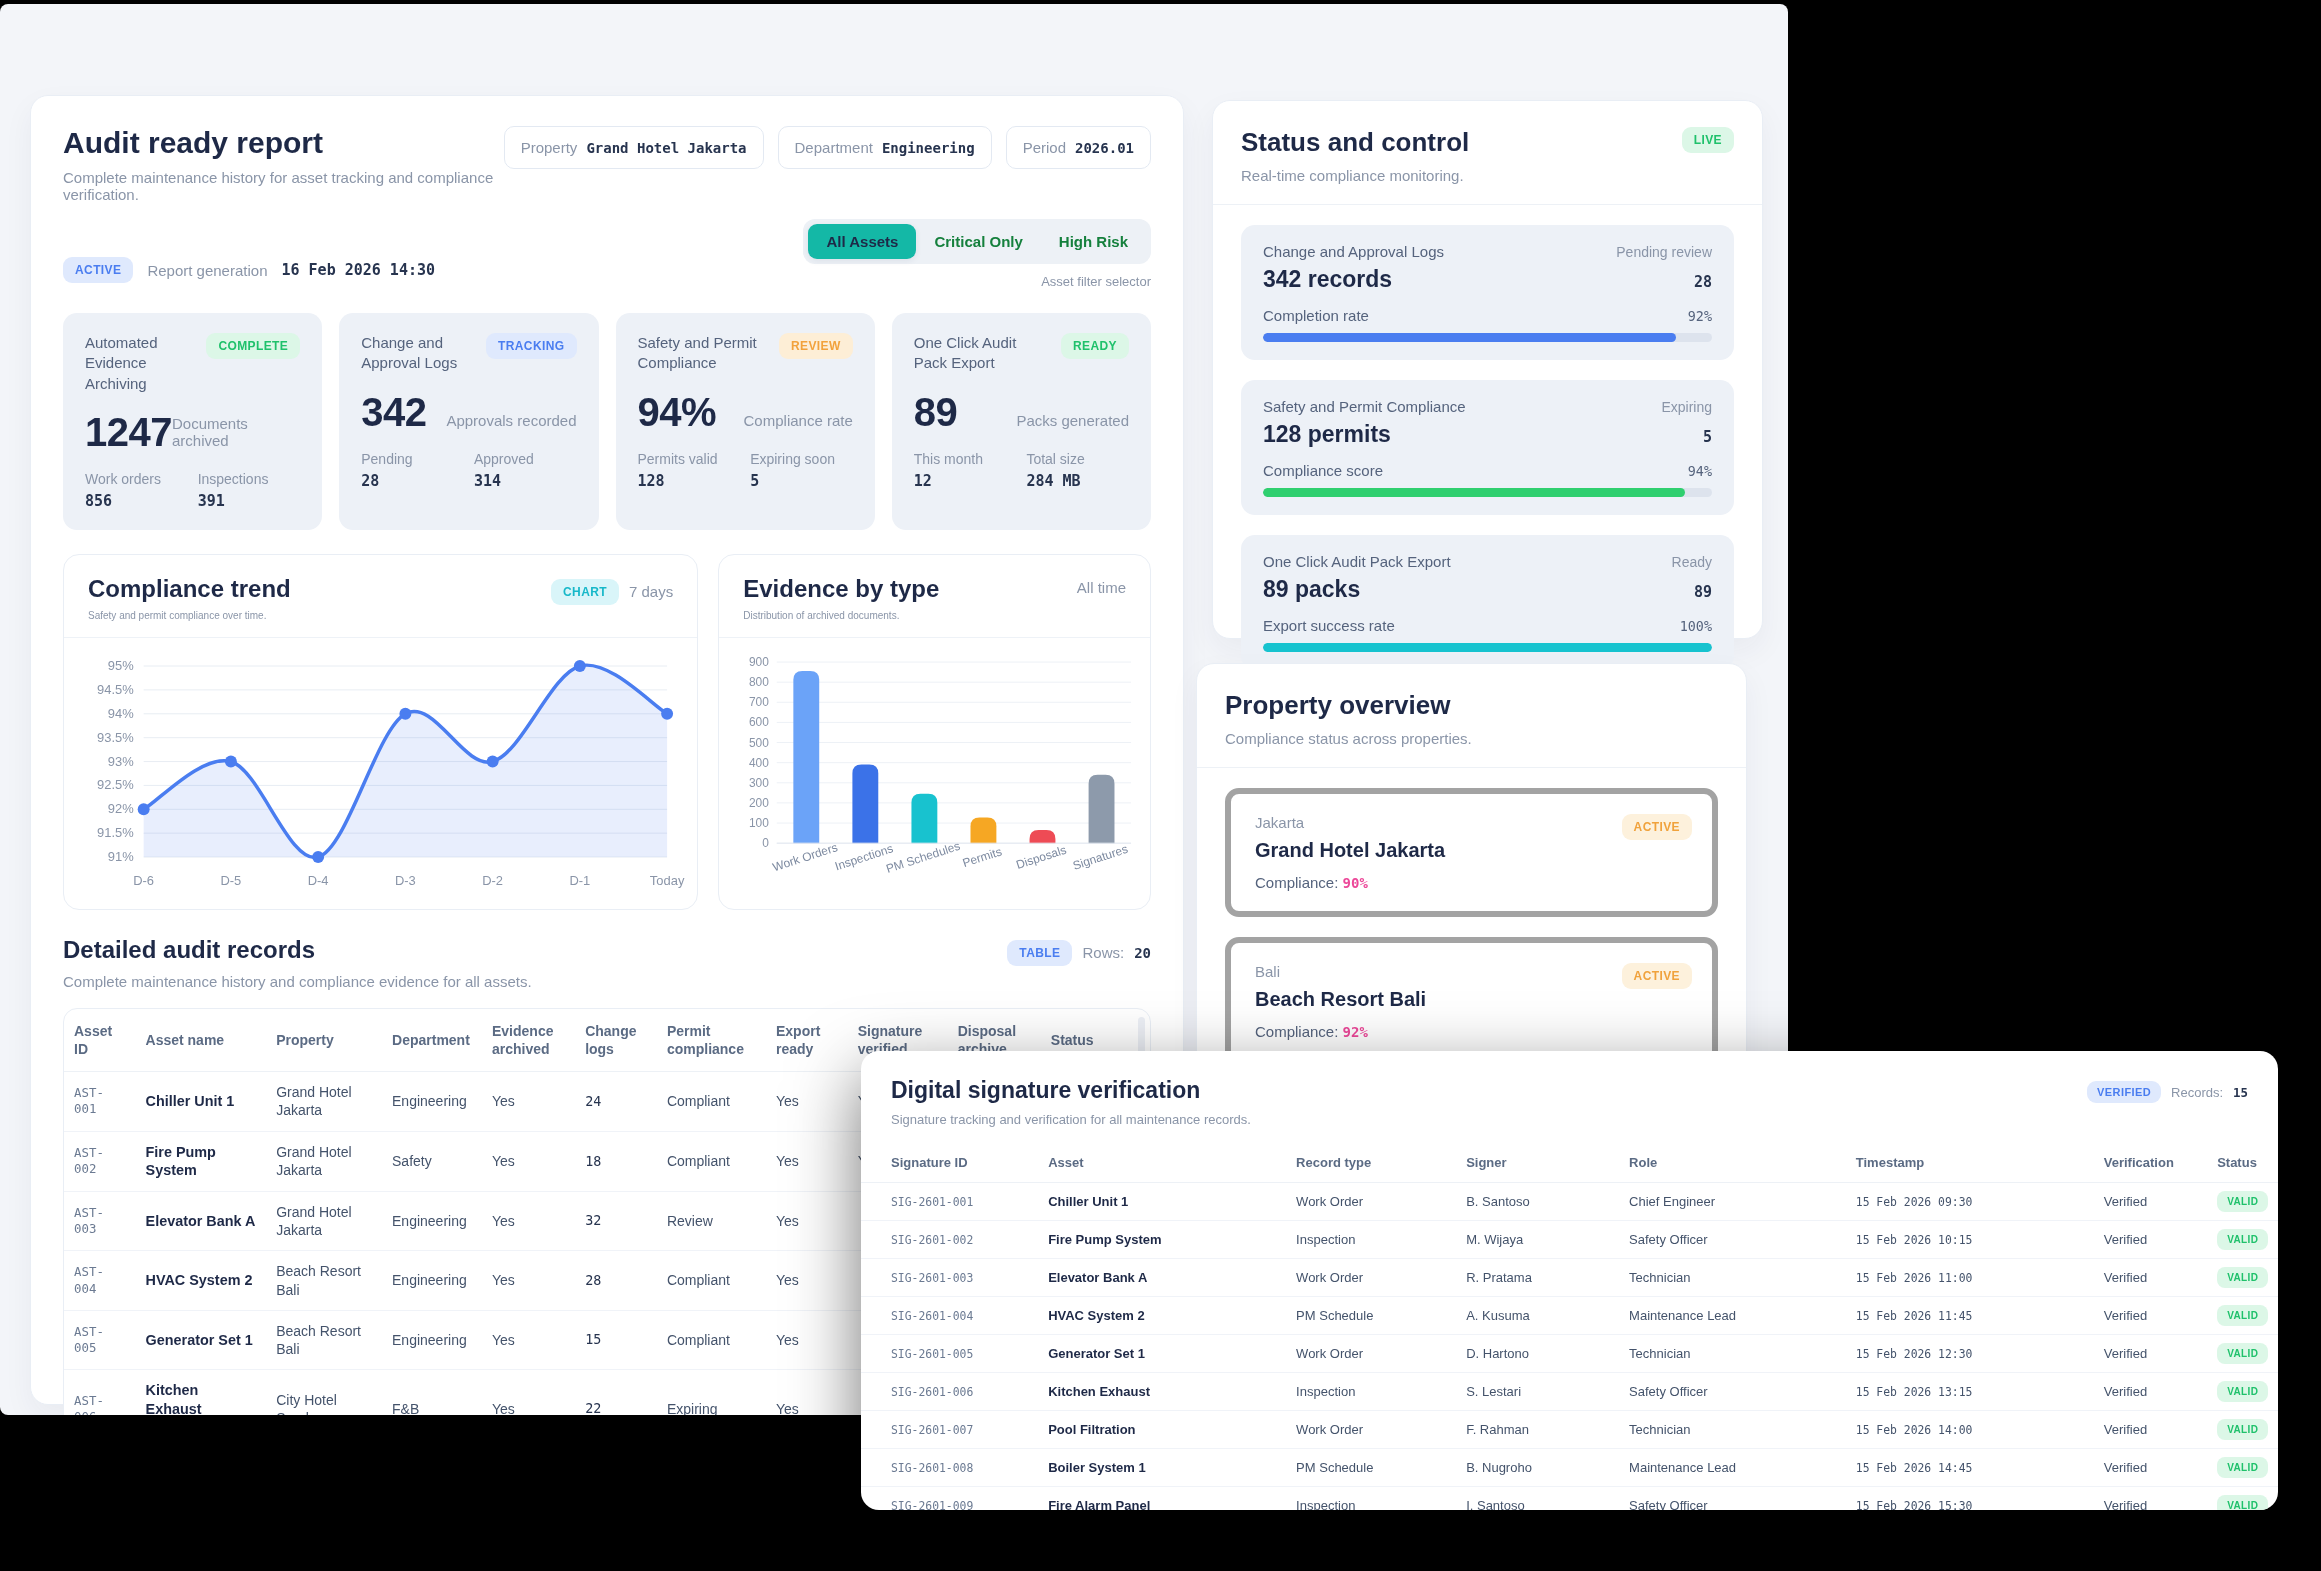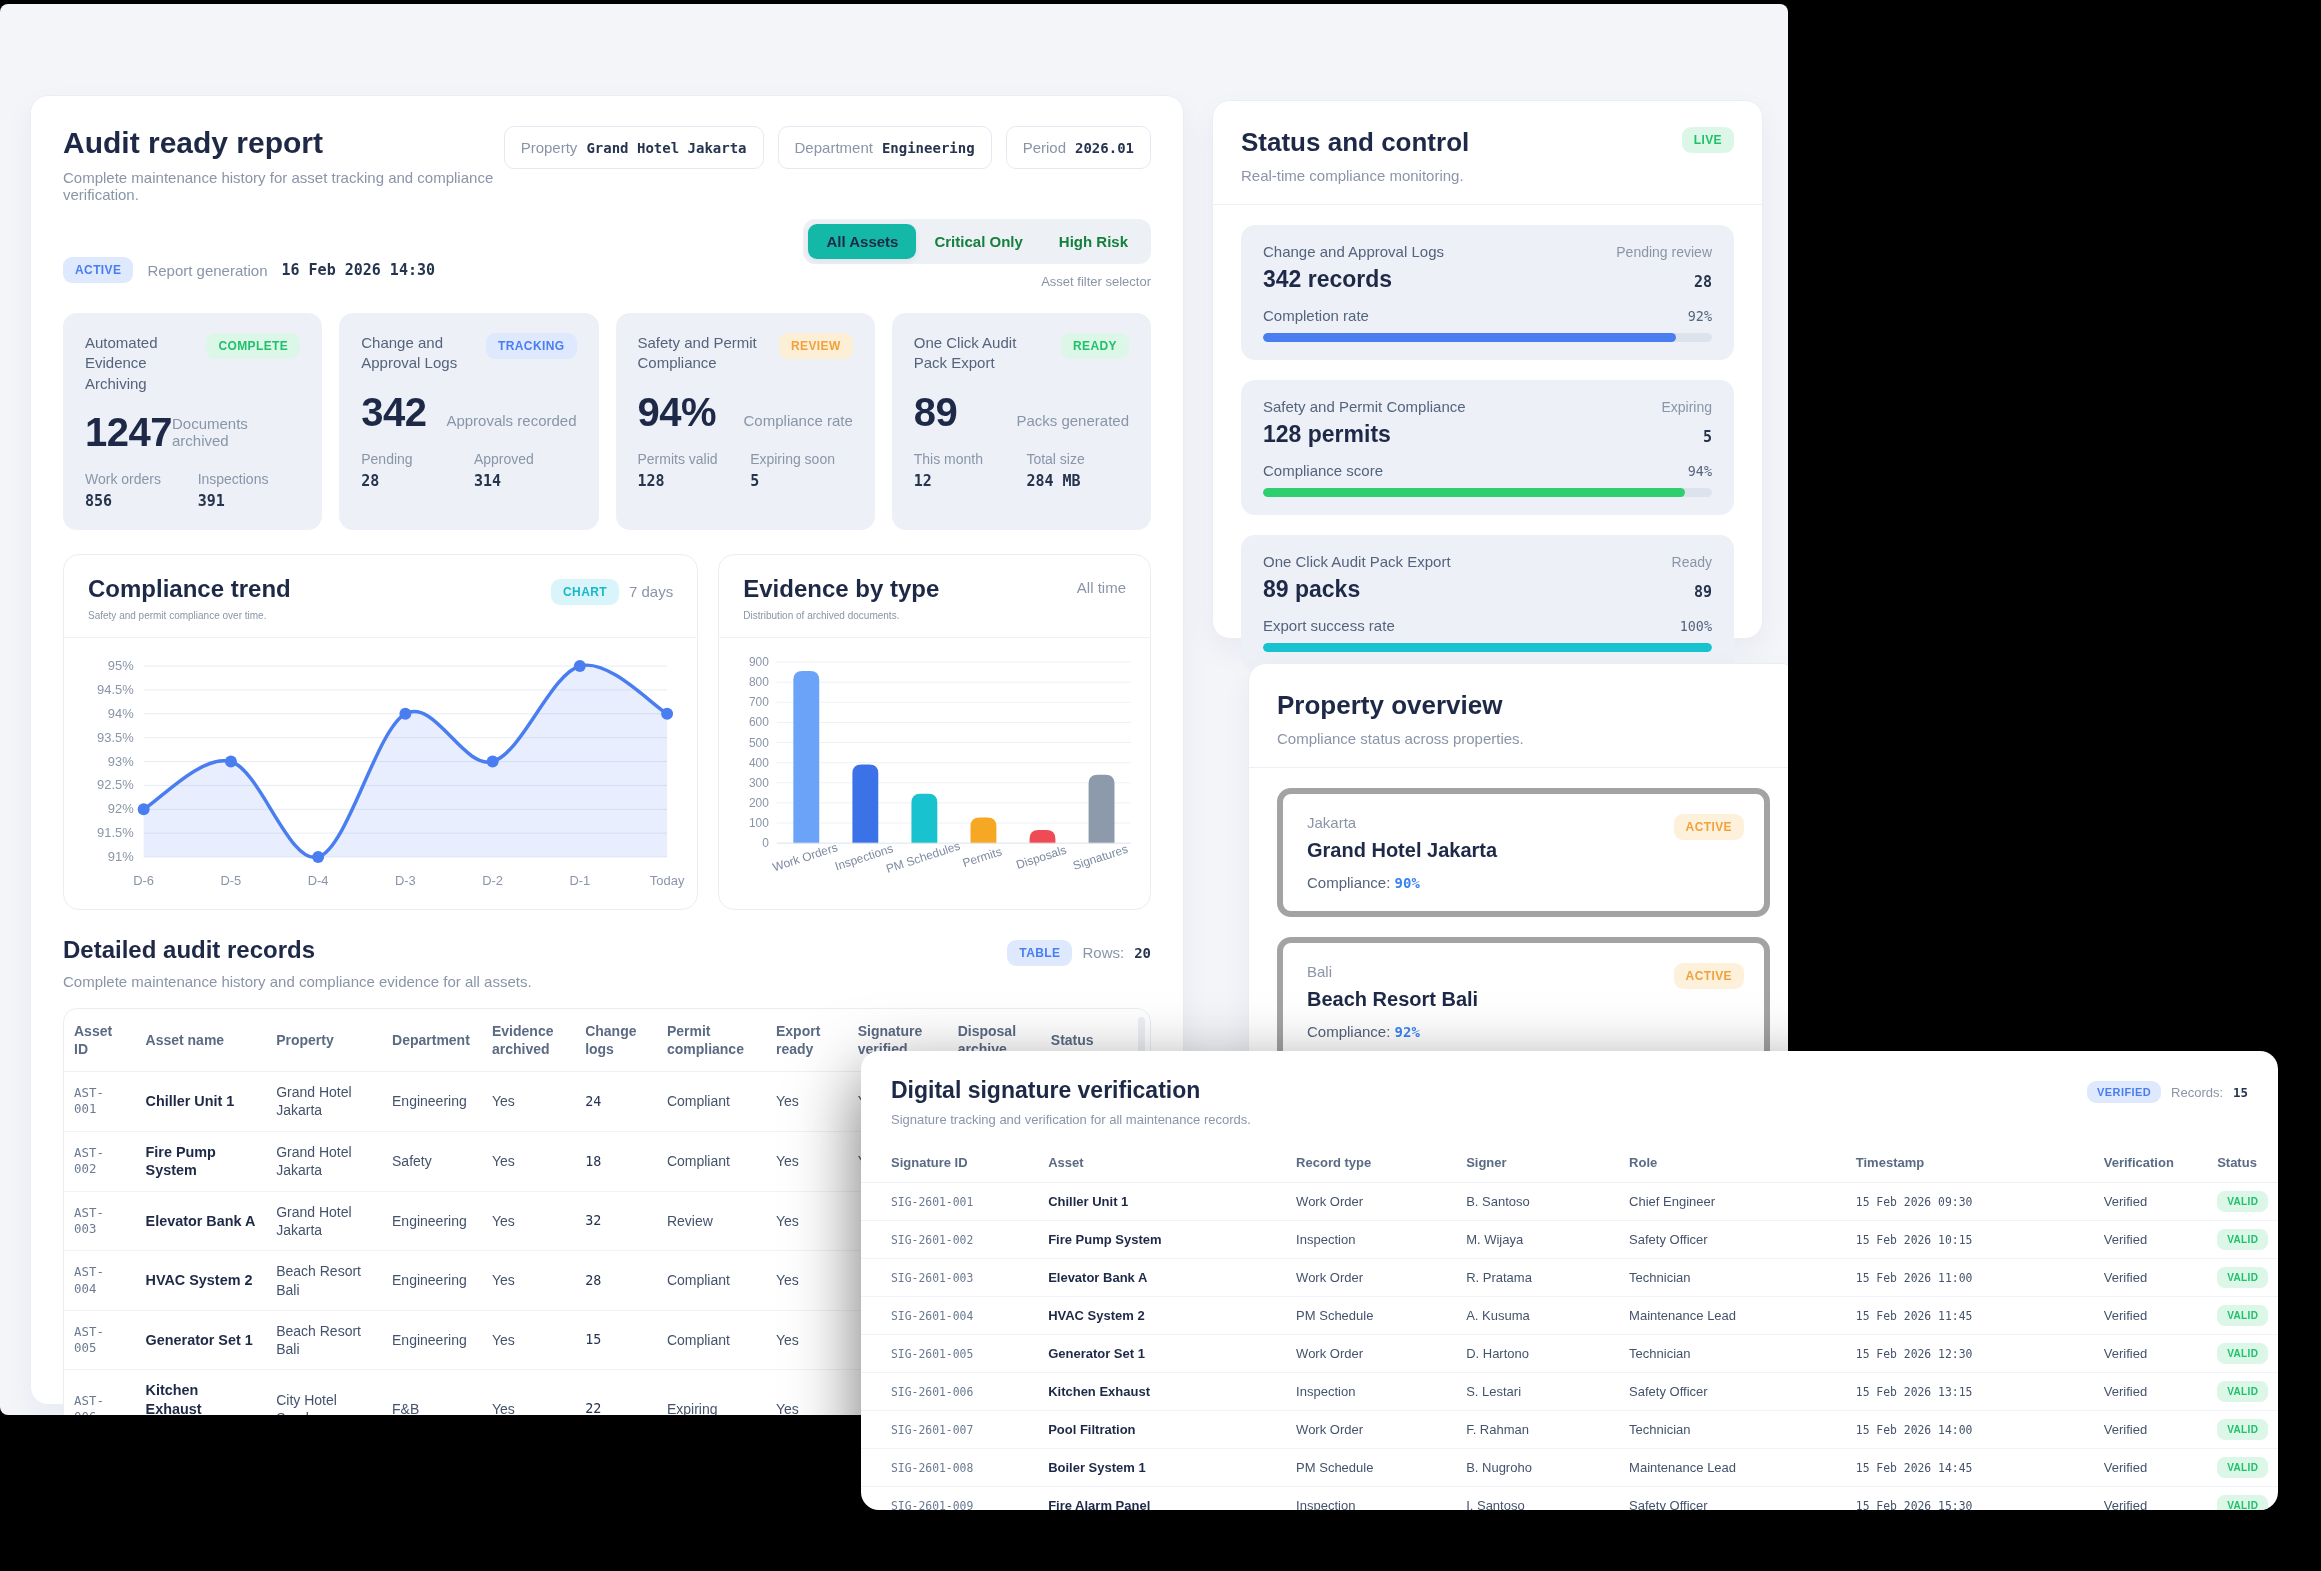--- a/index.html
+++ b/index.html
@@ -148,29 +148,29 @@
   .sc-label { font-size:15px; color:#55637d; }
   .sc-side-label { font-size:14px; color:#8a95a8; }
   .sc-main { font-size:23px; font-weight:bold; margin-top:6px; }
   .sc-side-value { font-size:15px; font-weight:bold; color:#27344f; }
   .sc-rate-row { display:flex; justify-content:space-between; margin-top:14px; align-items:baseline; }
   .sc-rate-label { font-size:15px; color:#55637d; }
   .sc-rate-value { font-size:13.4px; color:#55637d; }
   .bar-track { height:9px; border-radius:5px; background:#dde3ed; margin-top:9px; overflow:hidden; }
   .bar-fill { height:100%; border-radius:5px; }
 
-  .property-panel { left:1248px; top:659px; width:551px; height:517px; padding:26px 28px; }
+  .property-panel { left:1196px; top:659px; width:551px; height:517px; padding:26px 28px; }
   .prop-card {
     position:relative; border:6px solid #a3a3a3; border-radius:14px;
     padding:20px 24px; margin-top:20px; background:#fff;
   }
   .prop-city { font-size:15px; color:#8a95a8; }
   .prop-name { font-size:20px; font-weight:bold; margin-top:8px; }
   .prop-compliance { font-size:15px; color:#55637d; margin-top:12px; }
-  .prop-compliance .val { font-weight:bold; color:#3b82f6; font-size:14px;margin-top:48px; }
+  .prop-compliance .val { font-weight:bold; color:#ec4899; font-size:14px;margin-top:48px; }
   .prop-badge { position:absolute; right:20px; top:20px; }
 
   
   .sig-panel {
     position:absolute; left:861px; top:1051px; width:1417px; height:459px;
     background:#fff; border-radius:18px; padding:26px 30px 0;
     box-shadow:0 24px 70px rgba(0,0,0,.55); overflow:hidden; z-index:10;
   }
   .sig-head { display:flex; justify-content:space-between; align-items:flex-start; }
   .sig-title { font-size:23px; font-weight:bold; }

